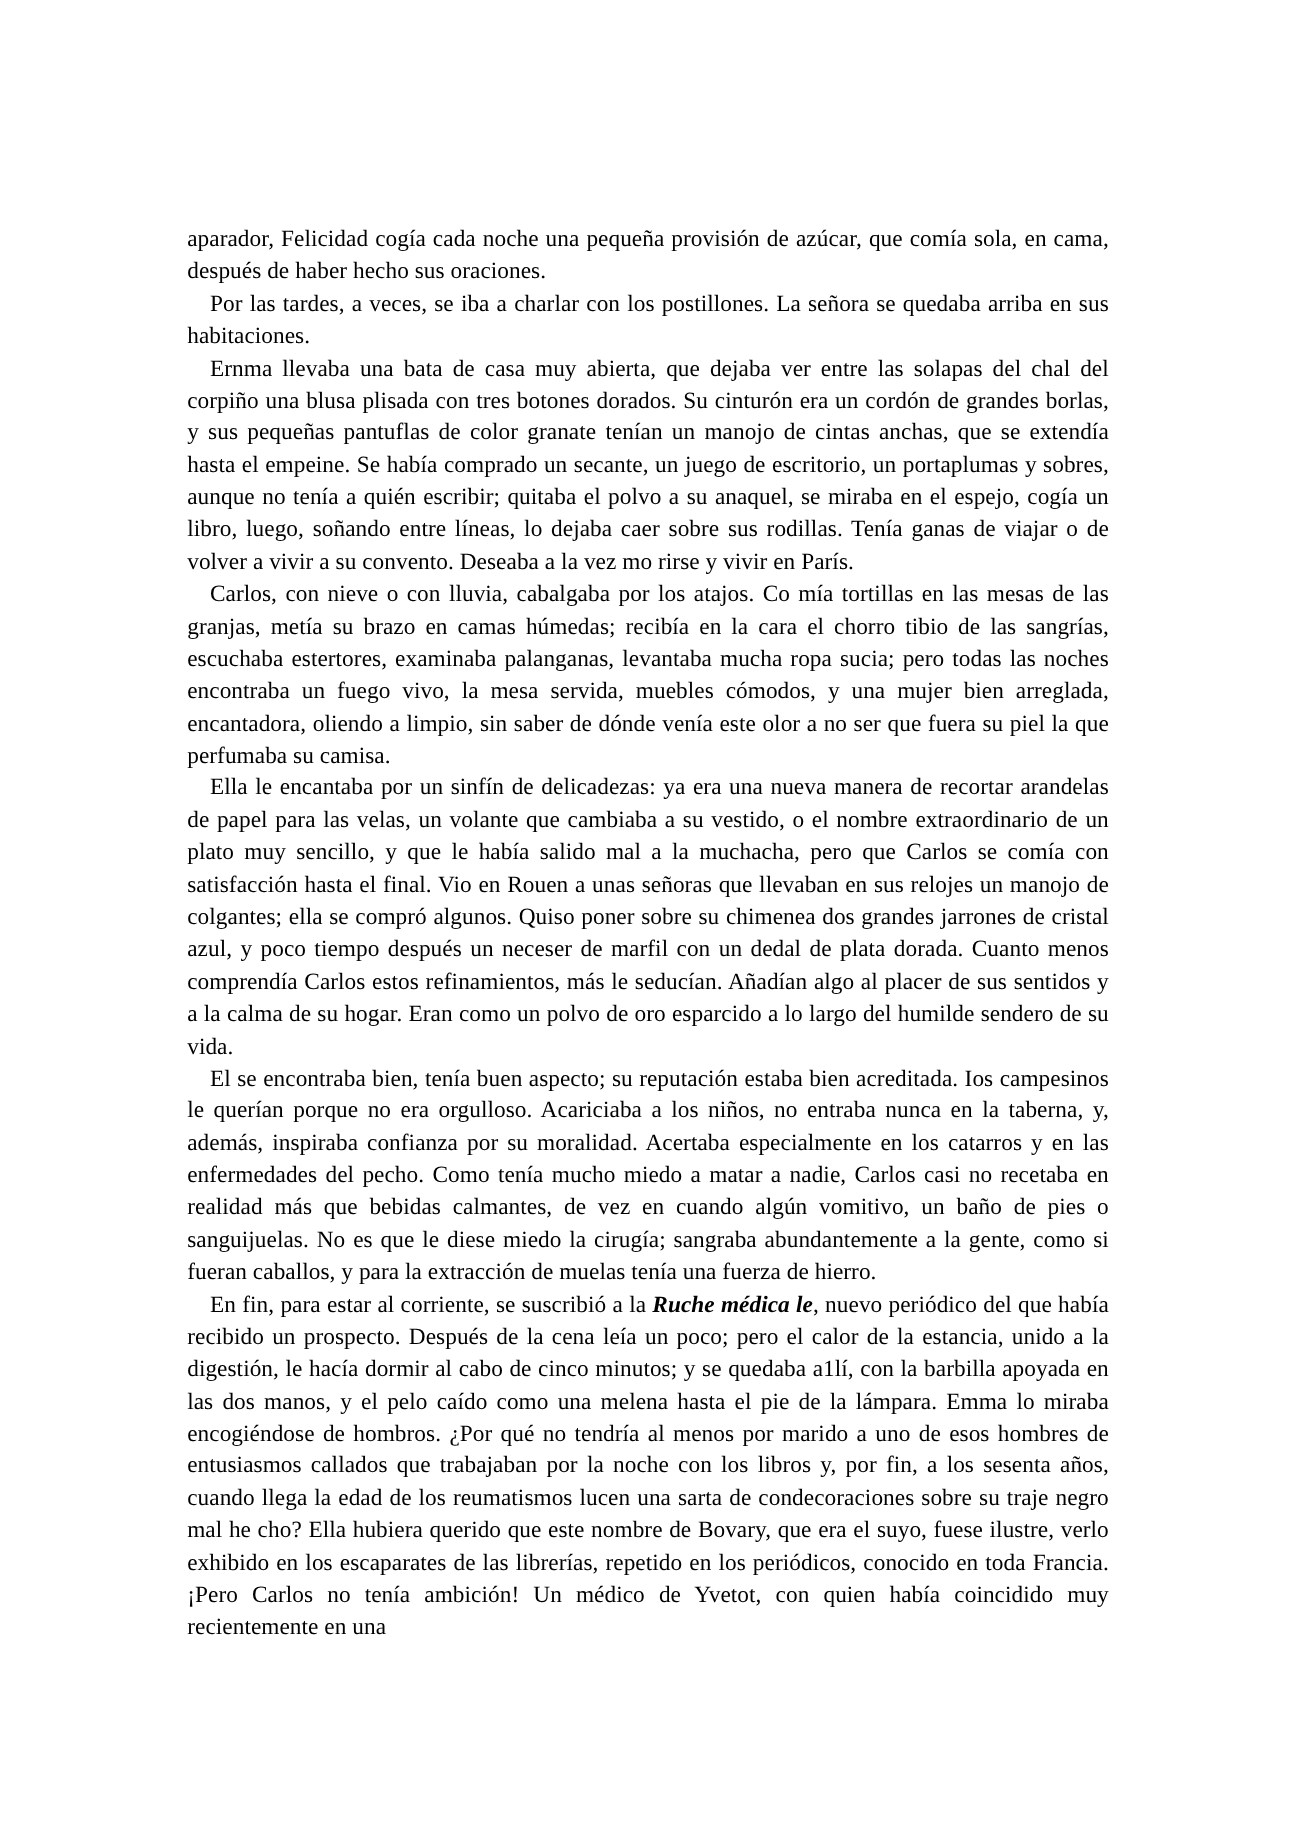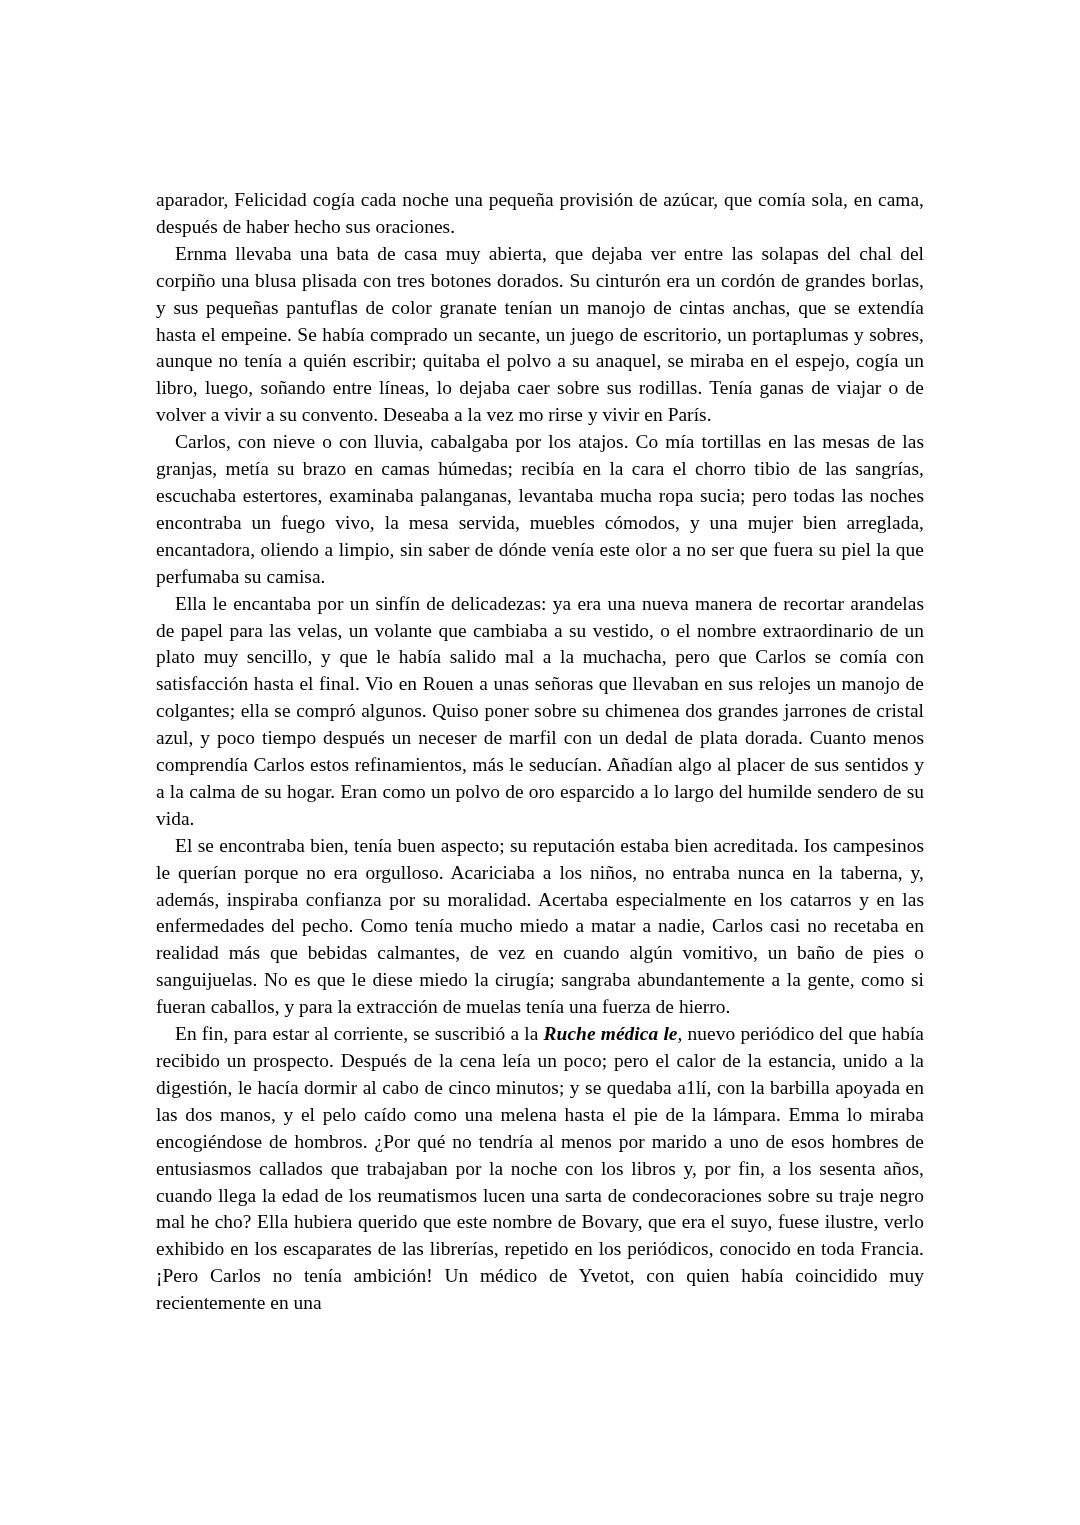--- a/index.html
+++ b/index.html
@@ -52,20 +52,21 @@
   }
 </style>
 </head>
 <body>
 
 <div class="page">
   <div class="text-column">
 
     <p class="para noindent">aparador, Felicidad cogía cada noche una pequeña provisión de azúcar, que comía sola, en cama, después de haber hecho sus oraciones.</p>
 
+    <p class="para indent">Por las tardes, a veces, se iba a charlar con los postillones. La señora se quedaba arriba en sus habitaciones.</p>
 
     <p class="para indent">Ernma llevaba una bata de casa muy abierta, que dejaba ver entre las solapas del chal del corpiño una blusa plisada con tres botones dorados. Su cinturón era un cordón de grandes borlas, y sus pequeñas pantuflas de color granate tenían un manojo de cintas anchas, que se extendía hasta el empeine. Se había comprado un secante, un juego de escritorio, un portaplumas y sobres, aunque no tenía a quién escribir; quitaba el polvo a su anaquel, se miraba en el espejo, cogía un libro, luego, soñando entre líneas, lo dejaba caer sobre sus rodillas. Tenía ganas de viajar o de volver a vivir a su convento. Deseaba a la vez mo rirse y vivir en París.</p>
 
     <p class="para indent">Carlos, con nieve o con lluvia, cabalgaba por los atajos. Co mía tortillas en las mesas de las granjas, metía su brazo en camas húmedas; recibía en la cara el chorro tibio de las sangrías, escuchaba estertores, examinaba palanganas, levantaba mucha ropa sucia; pero todas las noches encontraba un fuego vivo, la mesa servida, muebles cómodos, y una mujer bien arreglada, encantadora, oliendo a limpio, sin saber de dónde venía este olor a no ser que fuera su piel la que perfumaba su camisa.</p>
 
     <p class="para indent">Ella le encantaba por un sinfín de delicadezas: ya era una nueva manera de recortar arandelas de papel para las velas, un volante que cambiaba a su vestido, o el nombre extraordinario de un plato muy sencillo, y que le había salido mal a la muchacha, pero que Carlos se comía con satisfacción hasta el final. Vio en Rouen a unas señoras que llevaban en sus relojes un manojo de colgantes; ella se compró algunos. Quiso poner sobre su chimenea dos grandes jarrones de cristal azul, y poco tiempo después un neceser de marfil con un dedal de plata dorada. Cuanto menos comprendía Carlos estos refinamientos, más le seducían. Añadían algo al placer de sus sentidos y a la calma de su hogar. Eran como un polvo de oro esparcido a lo largo del humilde sendero de su vida.</p>
 
     <p class="para indent">El se encontraba bien, tenía buen aspecto; su reputación estaba bien acreditada. Ios campesinos le querían porque no era orgulloso. Acariciaba a los niños, no entraba nunca en la taberna, y, además, inspiraba confianza por su moralidad. Acertaba especialmente en los catarros y en las enfermedades del pecho. Como tenía mucho miedo a matar a nadie, Carlos casi no recetaba en realidad más que bebidas calmantes, de vez en cuando algún vomitivo, un baño de pies o sanguijuelas. No es que le diese miedo la cirugía; sangraba abundantemente a la gente, como si fueran caballos, y para la extracción de muelas tenía una fuerza de hierro.</p>
 
     <p class="para indent">

